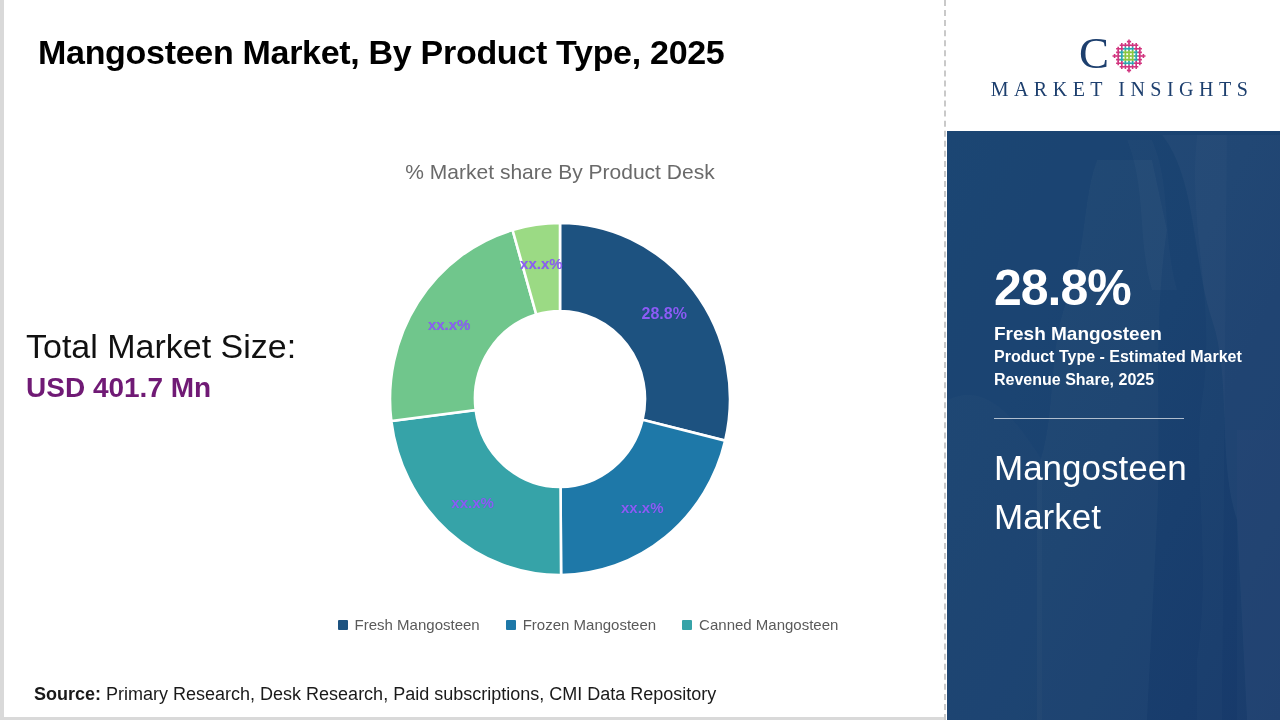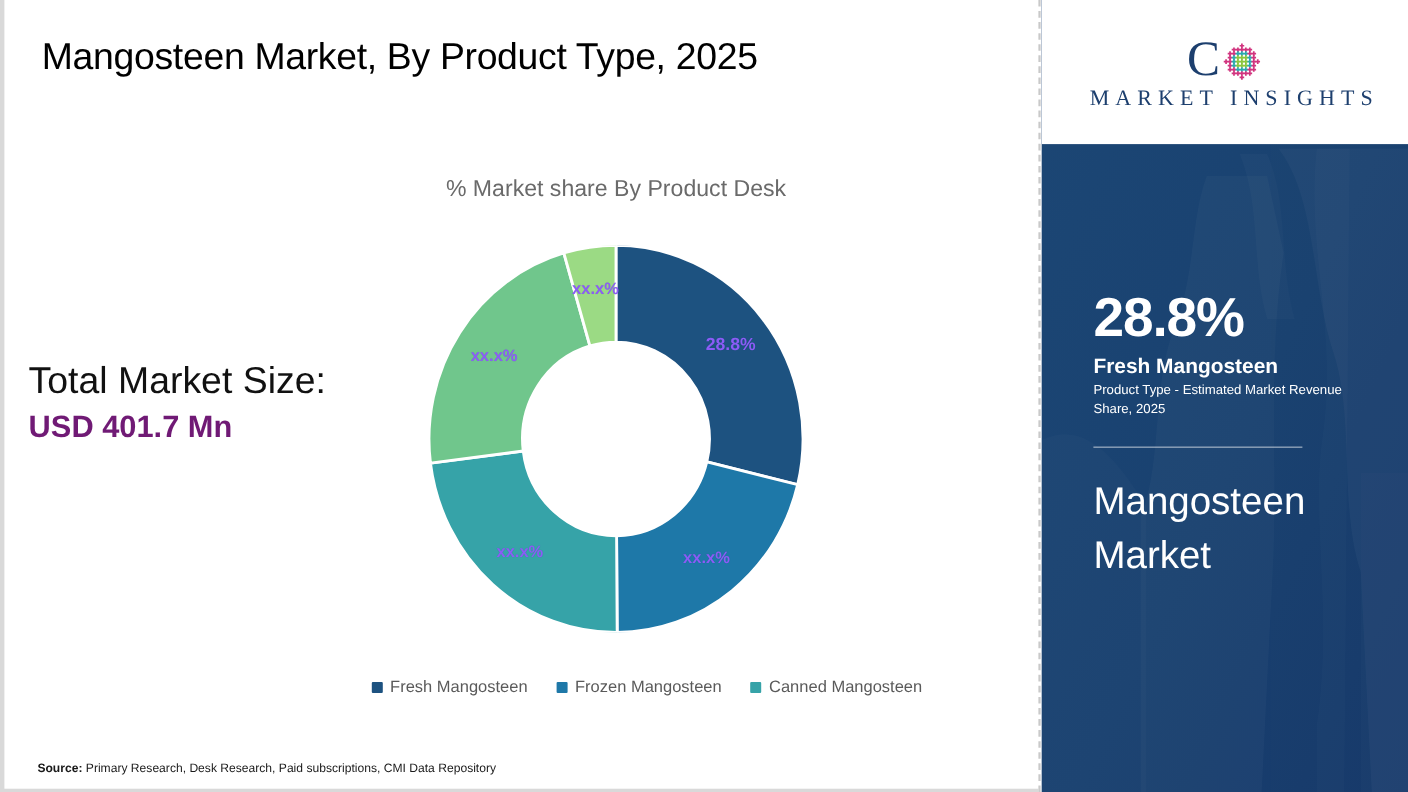--- a/index.html
+++ b/index.html
@@ -37,21 +37,21 @@
     width: 0; height: 720px;
     border-left: 2px dashed #c9c9c9;
   }
 
   
   .page-title {
     position: absolute;
     left: 38px; top: 33px;
     width: 860px;
     font-size: 34px;
-    font-weight: normal;
+    font-weight: bold;
     color: #000000;
     letter-spacing: -0.3px;
     white-space: nowrap;
     font-stretch: condensed;
   }
 
   
   .chart-subtitle {
     position: absolute;
     left: 240px; top: 160px;
@@ -136,21 +136,21 @@
   .legend-text {
     font-size: 15px;
     color: #5a5a5a;
     white-space: nowrap;
   }
 
   
   .source {
     position: absolute;
     left: 34px; bottom: 15px;
-    font-size: 11px;
+    font-size: 18px;
     color: #1a1a1a;
     white-space: nowrap;
   }
   .source b { font-weight: bold; }
 
   
   .right-panel {
     position: absolute;
     left: 947px; top: 0;
     width: 333px; height: 720px;
@@ -211,22 +211,22 @@
     letter-spacing: -1px;
     line-height: 1.05;
     margin-bottom: 6px;
   }
   .panel-seg {
     font-size: 19px;
     font-weight: bold;
     line-height: 1.35;
   }
   .panel-desc {
-    font-size: 12px;
-    font-weight: normal;
+    font-size: 16px;
+    font-weight: bold;
     line-height: 1.42;
   }
   .panel-rule {
     width: 190px; height: 1px;
     background: rgba(255,255,255,0.65);
     margin: 26px 0 24px 0;
   }
   .panel-market {
     font-size: 35px;
     font-weight: normal;

